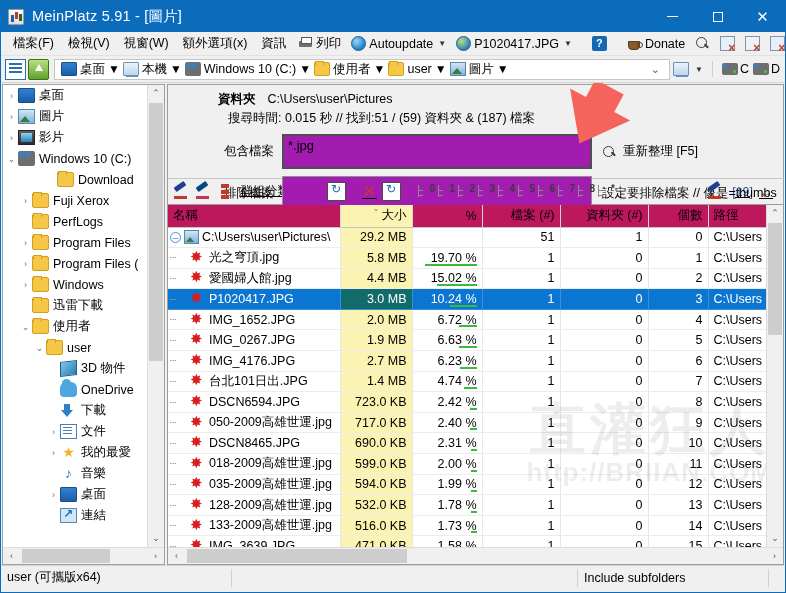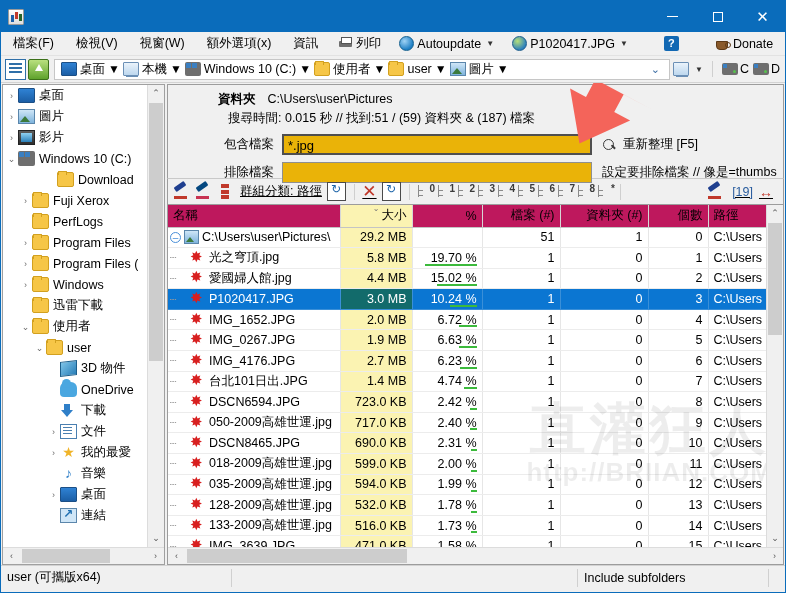--- a/index.html
+++ b/index.html
@@ -58,21 +58,21 @@
   .winbtn .glyph-max { display:block; width:10px; height:10px; border:1px solid #fff; }
   .winbtn .glyph-close { font-size:15px; font-weight:300; }
 
   
   #menubar {
     height: 24px;
     background: #f0f0f0;
     display: flex;
     align-items: center;
     padding-left: 5px;
-    gap: 8px;
+    gap: 0;
     border-bottom: 1px solid #e2e2e2;
     white-space: nowrap;
   }
   .menu-item {
     padding: 3px 7px;
     font-size: 12.5px;
     color: #000;
   }
   .menu-icon-item {
     display:flex; align-items:center; gap:3px;
@@ -200,23 +200,23 @@
     height: 95px;
     flex:none;
   }
   .info-line { font-size:12.5px; margin-left:46px; white-space:nowrap; }
   .info-line b { font-weight:bold; }
   .info-line .pathval { margin-left: 12px; }
   .info-line.t2 { margin-left:56px; margin-top:2px; }
   .field-row { display:flex; align-items:center; margin-top:7px; }
   .field-label { width:110px; text-align:right; padding-right:8px; font-size:12.5px; white-space:nowrap; }
   .field-input {
-    height:21px; flex:0 0 310px;
+    height:35px; flex:0 0 310px;
     border:1px solid #8f8f8f;
-    background:#eab308; font-size:13px;
+    background:#a21caf; font-size:13px;
     padding:2px 4px; line-height:17px;
     font-family:"Liberation Sans", sans-serif;
     overflow:hidden; white-space:nowrap;
   }
   .field-input.focused { border:2px solid #4f4f4f; line-height:15px; }
   .field-hint { font-size:12.5px; margin-left:10px; display:flex; align-items:center; gap:5px; white-space:nowrap; }
   .ico-refresh{width:16px;height:15px;position:relative;flex:none;}
   .ico-refresh::before{content:"";position:absolute;left:1px;top:2px;width:9px;height:9px;border:1.5px solid #3b3b3b;border-radius:50%;}
   .ico-refresh::after{content:"";position:absolute;left:9px;top:9px;width:5px;height:1.5px;background:#3b3b3b;transform:rotate(45deg);}
 
@@ -326,20 +326,21 @@
   .sb-cell.grow { flex:1 1 auto; }
   .sb-div { width:1px; height:18px; background:#d0d0d0; }
 </style>
 </head>
 <body>
 
 <div id="app">
 
   <div id="titlebar">
     <div class="app-icon"></div>
+    <div id="title-text">MeinPlatz 5.91 - [圖片]</div>
     <div class="winbtns">
       <div class="winbtn">
           <span class="glyph-min"></span>
         </div>
       <div class="winbtn">
           <span class="glyph-max"></span>
         </div>
       <div class="winbtn">
           <span class="glyph-close">✕</span>
         </div>

